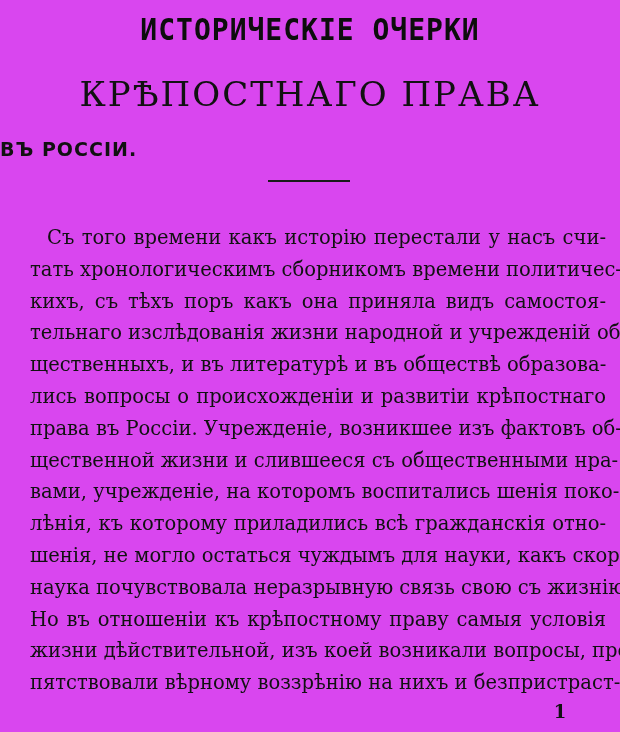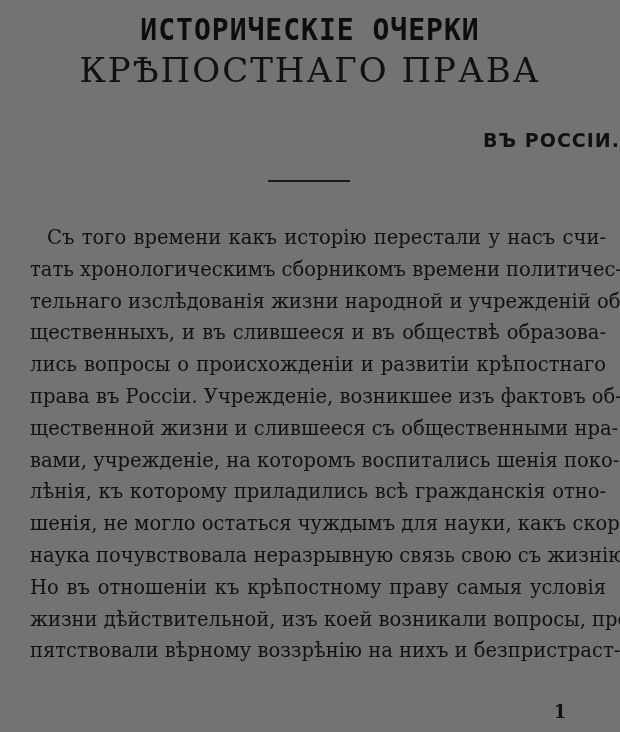--- a/index.html
+++ b/index.html
@@ -12,52 +12,52 @@
       height: 732px;
       position: relative;
       overflow: hidden;
       color: #111111;
     }
     .page {
       position: absolute;
       left: 0; top: 0;
       width: 620px;
       height: 732px;
-      background: #737373;
+      background: #d946ef;
     }
     .heading-1 {
       position: absolute;
       left: 0; width: 620px;
       top: 12px;
       text-align: center;
       font-family: "DejaVu Sans Mono", monospace;
       font-weight: bold;
       font-size: 28px;
       letter-spacing: 1px;
       line-height: 36px;
       transform: scaleY(1.1);
       color: #0d0d0d;
     }
     .heading-2 {
       position: absolute;
       left: 0; width: 620px;
-      top: 50px;
+      top: 74px;
       text-align: center;
       font-family: "DejaVu Serif", serif;
       font-weight: normal;
       font-size: 34px;
       letter-spacing: 2px;
       line-height: 40px;
       color: #111111;
     }
     .heading-3 {
       position: absolute;
       left: 0; width: 620px;
-      top: 127px;
-      text-align: right;
+      top: 136px;
+      text-align: left;
       font-family: "DejaVu Sans", sans-serif;
       font-weight: bold;
       font-size: 19px;
       letter-spacing: 1px;
       line-height: 26px;
       color: #111111;
     }
     .rule {
       position: absolute;
       left: 268px;
@@ -106,22 +106,23 @@
 
   <div class="heading-1">ИСТОРИЧЕСКІЕ ОЧЕРКИ</div>
   <div class="heading-2">КРѢПОСТНАГО ПРАВА</div>
   <div class="heading-3">ВЪ РОССІИ.</div>
 
   <div class="rule"></div>
 
   <div class="body-text">
     <span class="line indent">Съ того времени какъ исторію перестали у насъ счи-</span>
     <span class="line">тать хронологическимъ сборникомъ времени политичес-</span>
+    <span class="line">кихъ, съ тѣхъ поръ какъ она приняла видъ самостоя-</span>
     <span class="line">тельнаго изслѣдованія жизни народной и учрежденій об-</span>
-    <span class="line">щественныхъ, и въ слившееся и въ обществѣ образова-</span>
+    <span class="line">щественныхъ, и въ литературѣ и въ обществѣ образова-</span>
     <span class="line">лись вопросы о происхожденіи и развитіи крѣпостнаго</span>
     <span class="line">права въ Россіи. Учрежденіе, возникшее изъ фактовъ об-</span>
     <span class="line">щественной жизни и слившееся съ общественными нра-</span>
     <span class="line">вами, учрежденіе, на которомъ воспитались шенія поко-</span>
     <span class="line">лѣнія, къ которому приладились всѣ гражданскія отно-</span>
     <span class="line">шенія, не могло остаться чуждымъ для науки, какъ скоро</span>
     <span class="line">наука почувствовала неразрывную связь свою съ жизнію.</span>
     <span class="line">Но въ отношеніи къ крѣпостному праву самыя условія</span>
     <span class="line">жизни дѣйствительной, изъ коей возникали вопросы, пре-</span>
     <span class="line">пятствовали вѣрному воззрѣнію на нихъ и безпристраст-</span>

